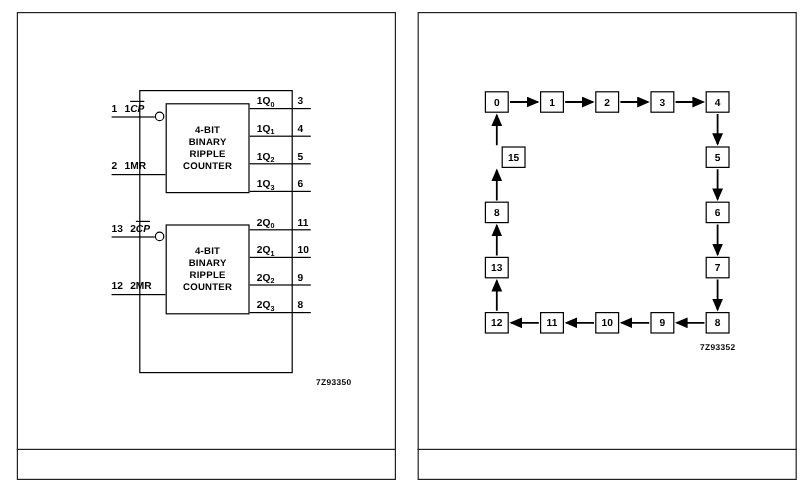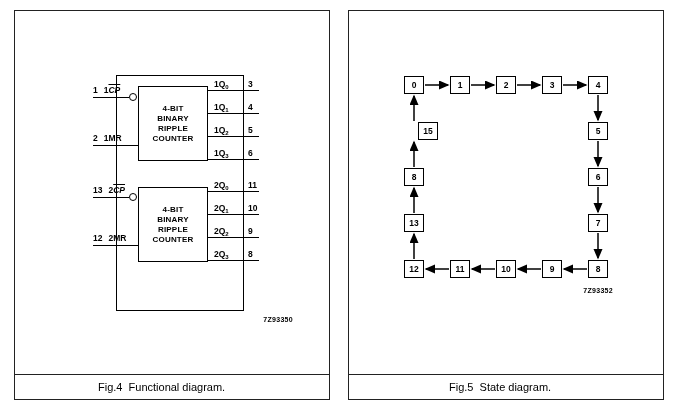--- a/index.html
+++ b/index.html
@@ -114,21 +114,20 @@
   <div class="out-label" style="top:215.5px"><span>2Q</span><sub>2</sub></div>
   <div class="out-pin" style="top:215.5px">9</div>
 
   <div class="hline out-line" style="top:248.5px"></div>
   <div class="out-label" style="top:238.5px"><span>2Q</span><sub>3</sub></div>
   <div class="out-pin" style="top:238.5px">8</div>
 
   <div class="diagram-code" style="left:200px;top:305px">7Z93350</div>
 
   <div class="cap-rule"></div>
-  <div class="caption" style="left:83px">Fig.4  Functional diagram.</div>
 </div>
 
 <div class="panel" id="panel-right">
   <svg class="arrow-svg" width="316" height="390">
     <defs>
       <marker id="ah" markerWidth="8" markerHeight="8" refX="6" refY="3" orient="auto">
         <path d="M0,0 L7,3 L0,6 z" fill="#000"></path>
       </marker>
     </defs>
     <g stroke="#000" stroke-width="1.5">
@@ -196,14 +195,13 @@
   <div class="state-box" style="left:55px;top:157px">
       <span>8</span>
     </div>
   <div class="state-box" style="left:69px;top:111px">
       <span>15</span>
     </div>
 
   <div class="diagram-code" style="left:186px;top:276px">7Z93352</div>
 
   <div class="cap-rule"></div>
-  <div class="caption" style="left:100px">Fig.5  State diagram.</div>
 </div>
 
 </body></html>

